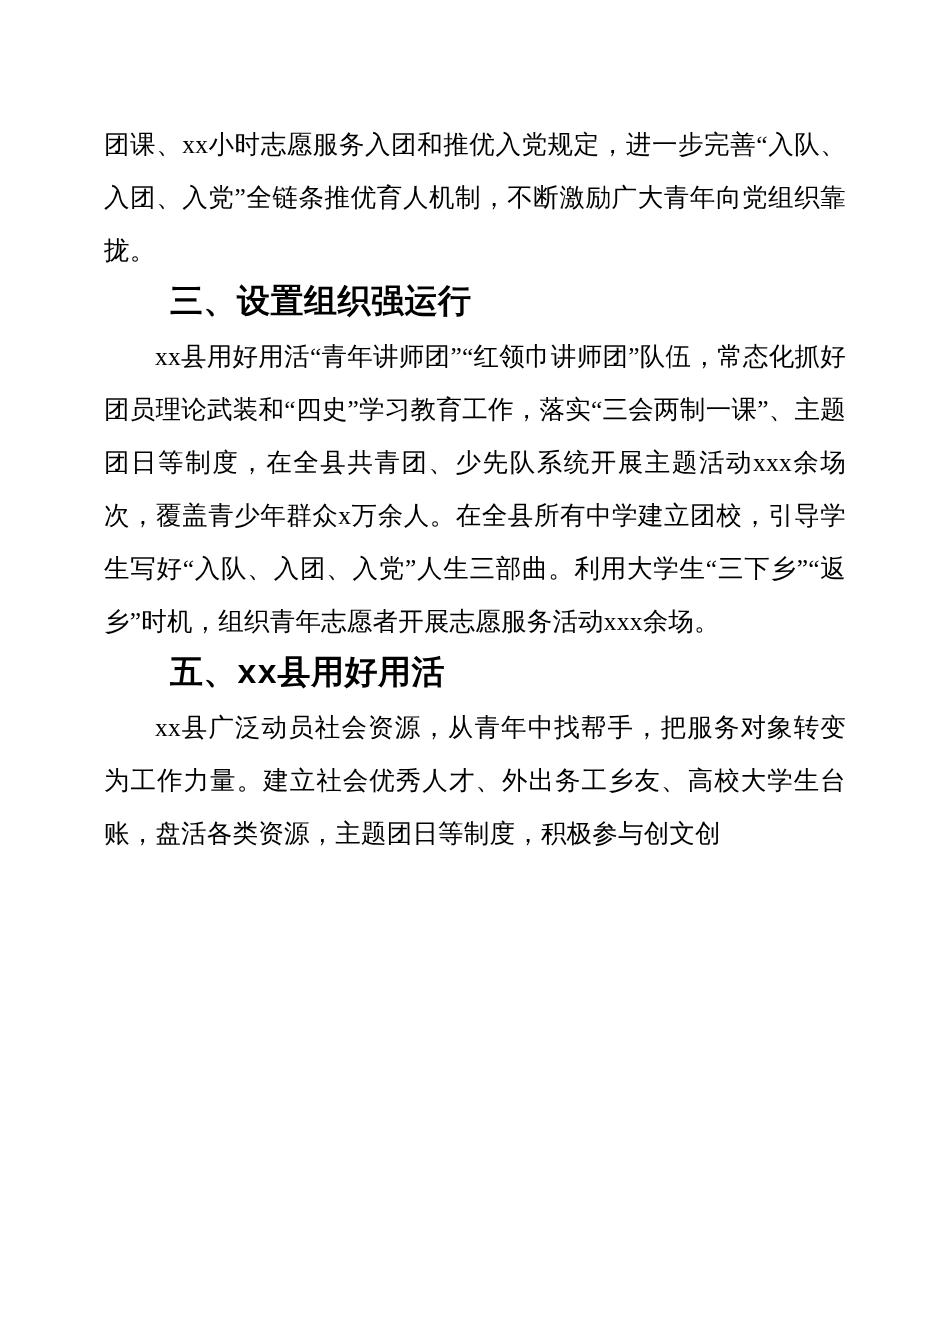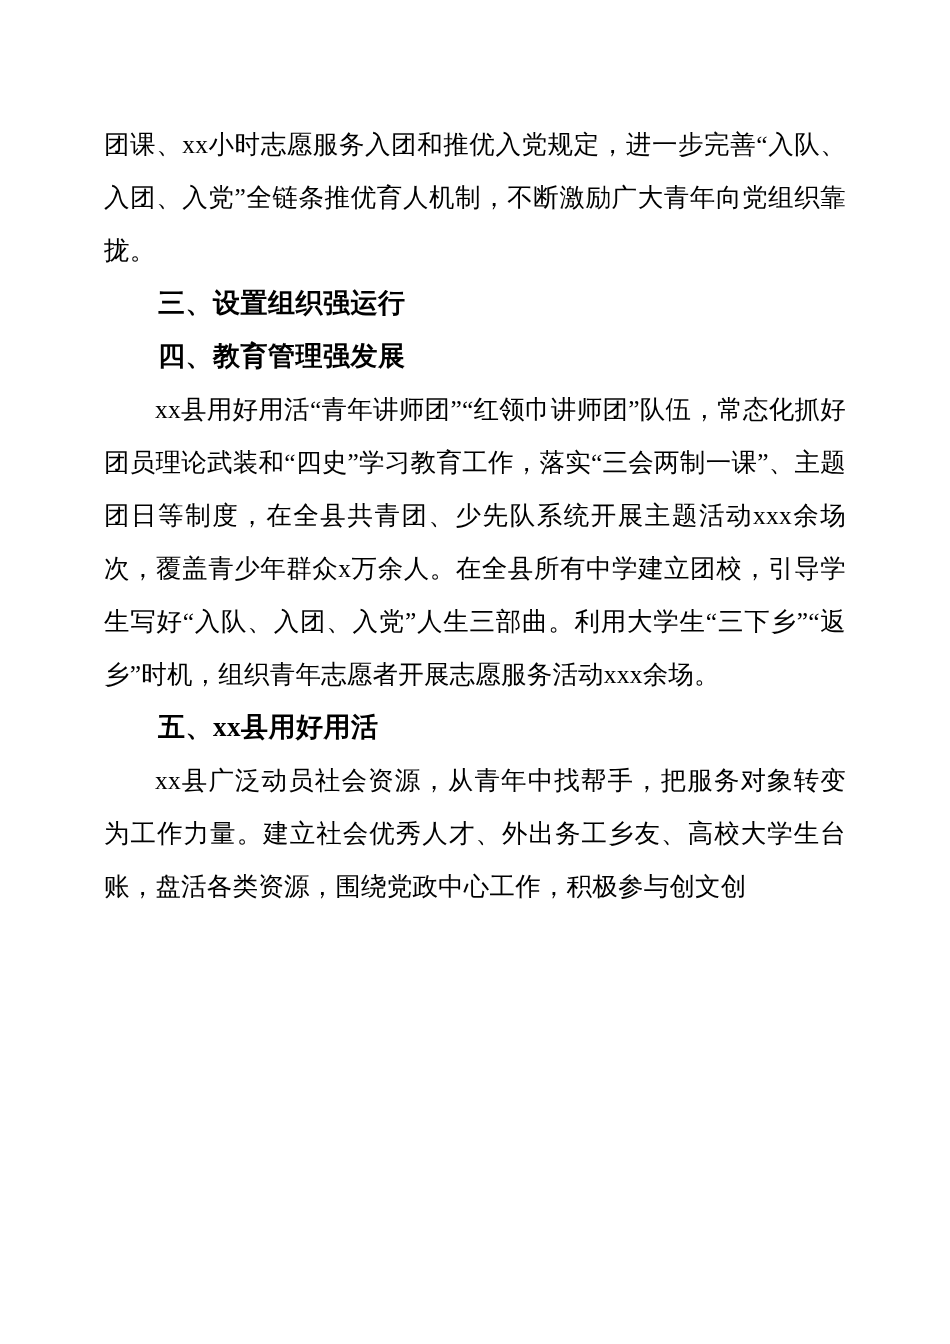--- a/index.html
+++ b/index.html
@@ -28,41 +28,40 @@
     text-align: justify;
     text-justify: inter-ideograph;
     letter-spacing: 0.2px;
     font-family: "Liberation Serif", serif;
   }
   p.para.indent {
     text-indent: 2em;
   }
   h2.heading {
     margin: 0;
-    font-size: 27px;
+    font-size: 33px;
     line-height: 53px;
     font-weight: bold;
     text-indent: 2em;
-    font-family: Liberation Serif, serif;
+    font-family: Liberation Mono, monospace;
     letter-spacing: 0.5px;
   }
 </style>
 </head>
 <body>
 
 <div class="page">
   <div class="doc-body">
 
     <p class="para">团课、xx小时志愿服务入团和推优入党规定，进一步完善“入队、入团、入党”全链条推优育人机制，不断激励广大青年向党组织靠拢。</p>
 
     <h2 class="heading">三、设置组织强运行</h2>
 
 
-    <h2 class="heading">四、教育管理强发展</h2>
 
     <p class="para indent">xx县用好用活“青年讲师团”“红领巾讲师团”队伍，常态化抓好团员理论武装和“四史”学习教育工作，落实“三会两制一课”、主题团日等制度，在全县共青团、少先队系统开展主题活动xxx余场次，覆盖青少年群众x万余人。在全县所有中学建立团校，引导学生写好“入队、入团、入党”人生三部曲。利用大学生“三下乡”“返乡”时机，组织青年志愿者开展志愿服务活动xxx余场。</p>
 
     <h2 class="heading">五、xx县用好用活</h2>
 
-    <p class="para indent">xx县广泛动员社会资源，从青年中找帮手，把服务对象转变为工作力量。建立社会优秀人才、外出务工乡友、高校大学生台账，盘活各类资源，围绕党政中心工作，积极参与创文创</p>
+    <p class="para indent">xx县广泛动员社会资源，从青年中找帮手，把服务对象转变为工作力量。建立社会优秀人才、外出务工乡友、高校大学生台账，盘活各类资源，主题团日等制度，积极参与创文创</p>
 
   </div>
 </div>
 
 </body></html>

